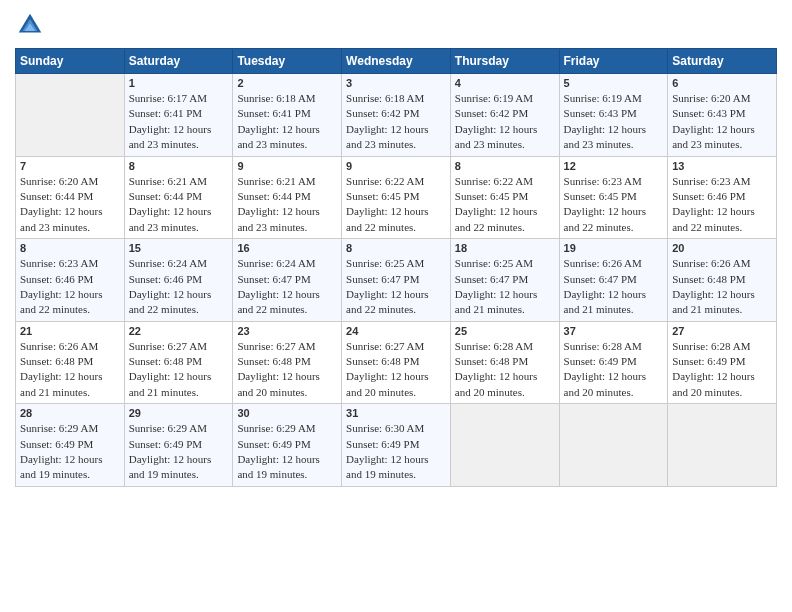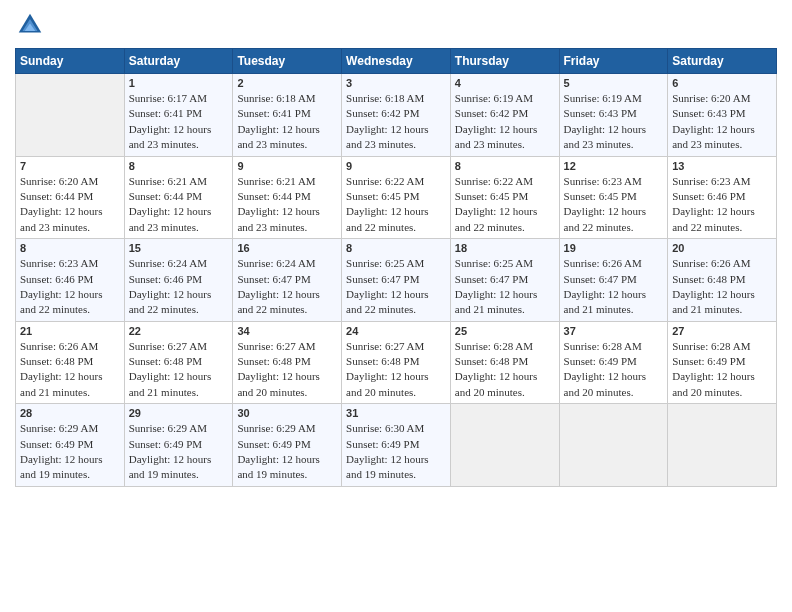--- a/index.html
+++ b/index.html
@@ -289,21 +289,21 @@
 and 21 minutes.</div>
           </td>
           <td>
             <span class="day-num">22</span>
             <div class="day-info" style="white-space: pre-line;">Sunrise: 6:27 AM
 Sunset: 6:48 PM
 Daylight: 12 hours
 and 21 minutes.</div>
           </td>
           <td>
-            <span class="day-num">34</span>
+            <span class="day-num">23</span>
             <div class="day-info" style="white-space: pre-line;">Sunrise: 6:27 AM
 Sunset: 6:48 PM
 Daylight: 12 hours
 and 20 minutes.</div>
           </td>
           <td>
             <span class="day-num">24</span>
             <div class="day-info" style="white-space: pre-line;">Sunrise: 6:27 AM
 Sunset: 6:48 PM
 Daylight: 12 hours

